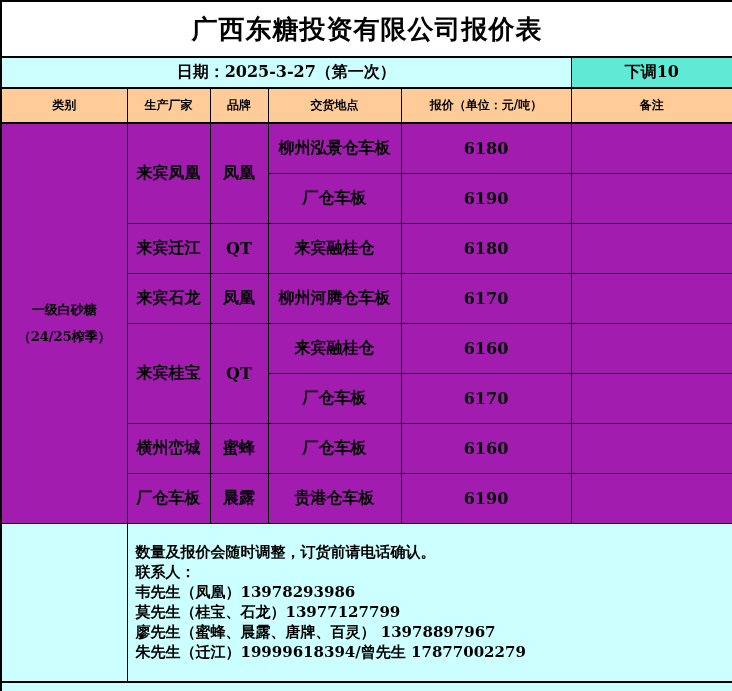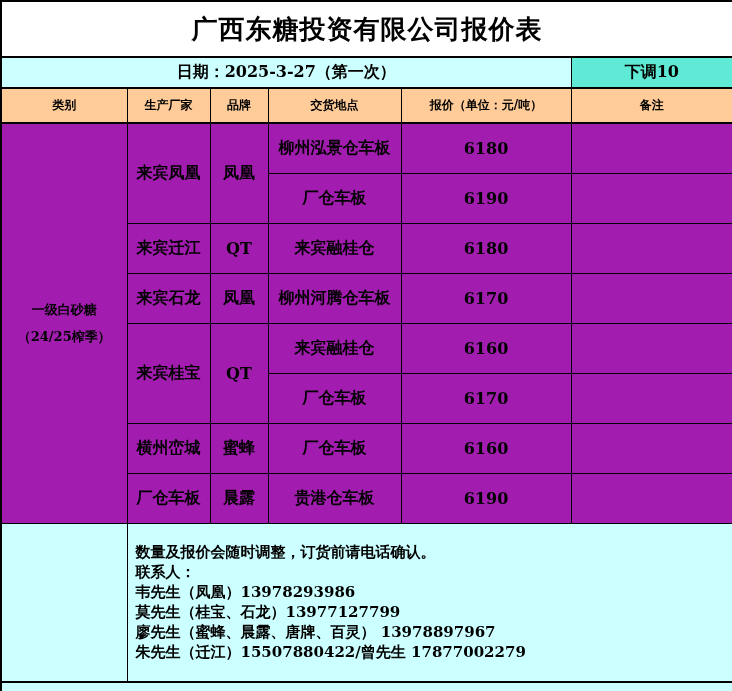--- a/index.html
+++ b/index.html
@@ -160,20 +160,20 @@
         <td></td>
       </tr>
       <tr class="footer-row">
         <td></td>
         <td colspan="5" class="footer-text-cell">
           <div>数量及报价会随时调整，订货前请电话确认。</div>
           <div>联系人：</div>
           <div>韦先生（凤凰）13978293986</div>
           <div>莫先生（桂宝、石龙）13977127799</div>
           <div>廖先生（蜜蜂、晨露、唐牌、百灵） 13978897967</div>
-          <div>朱先生（迁江）15507880422/曾先生 17877002279</div>
+          <div>朱先生（迁江）19999618394/曾先生 17877002279</div>
         </td>
       </tr>
       <tr class="strip-row">
         <td colspan="6"></td>
       </tr>
     </tbody>
 </table>
 
 </body></html>

